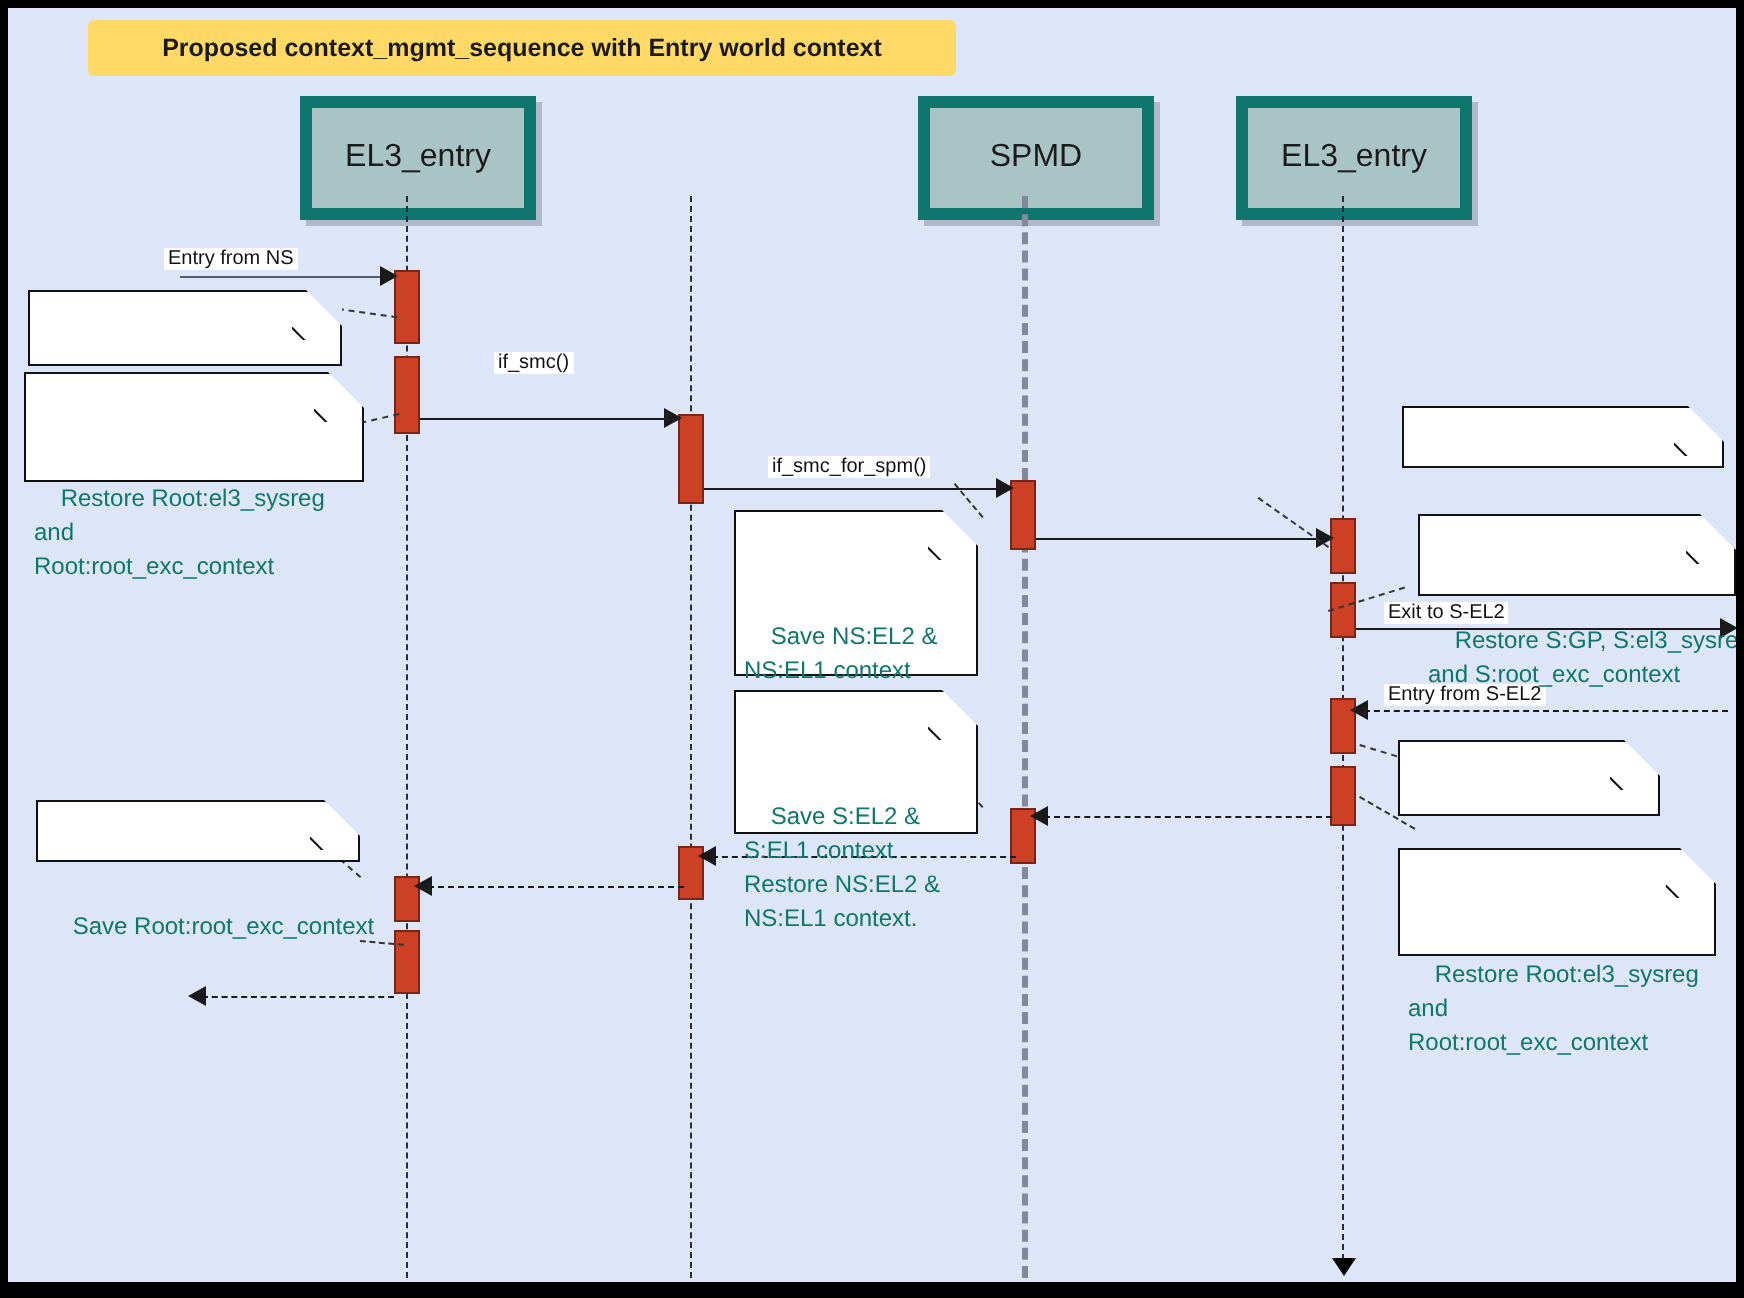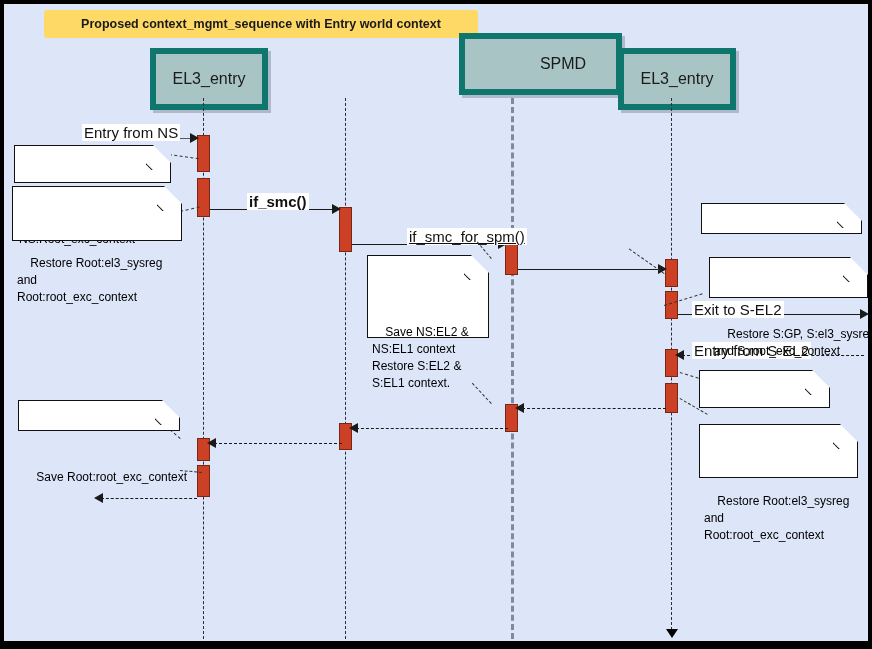--- a/index.html
+++ b/index.html
@@ -83,34 +83,34 @@
   }
   .arrowhead-l {
     position: absolute;
     width: 0; height: 0;
     border-top: 5px solid transparent;
     border-bottom: 5px solid transparent;
     border-right: 9px solid #1a1a1a;
   }
   .msg-label {
     position: absolute;
-    font-size: 15px; color: #111;
+    font-size: 10px; color: #111;
     background: #ffffff;
     padding: 0 2px;
     white-space: nowrap;
   }
   
   .note {
     position: absolute;
     background: #ffffff;
     border: 1px solid #111;
     font-size: 12px;
     line-height: 17px;
-    color: #000000;
-    padding: 17px 4px 3px 4px;
+    color: #0f766e;
+    padding: 3px 4px 3px 4px;
     box-sizing: border-box;
     white-space: pre;
   }
   .note .fold {
     position: absolute;
     right: -1px; top: -1px;
     width: 0; height: 0;
     border-left: 18px solid transparent;
     border-top: 18px solid #dce6f8;
   }
@@ -141,21 +141,21 @@
 </head>
 <body>
 
 <div id="canvas">
 
   <div class="title-box">Proposed context_mgmt_sequence with Entry world context</div>
 
   <div class="ll-head" style="left:146px; top:44px;">
     <span>EL3_entry</span>
   </div>
-  <div class="ll-head" style="left:455px; top:29px;padding-left:45px;">
+  <div class="ll-head" style="left:455px; top:44px;">
     <span>SPMD</span>
   </div>
   <div class="ll-head" style="left:614px; top:44px;">
     <span>EL3_entry</span>
   </div>
 
   <div class="ll-line" style="left:199px; top:94px; height:541px;"></div>
   <div class="ll-line" style="left:341px; top:94px; height:541px;"></div>
   <div class="ll-line thick" style="left:507px; top:94px; height:541px;"></div>
   <div class="ll-line" style="left:667px; top:94px; height:532px;"></div>
@@ -176,25 +176,25 @@
   <div class="act" style="left:661px; top:287px; height:28px;"></div>
   <div class="act" style="left:661px; top:345px; height:28px;"></div>
   <div class="act" style="left:661px; top:379px; height:30px;"></div>
 
   <div class="msg gray" style="left:86px; top:134px; width:104px;"></div>
   <div class="arrowhead-r" style="left:186px; top:129px;"></div>
   <div class="msg-label" style="left:78px; top:120px;">Entry from NS</div>
 
   <div class="msg" style="left:206px; top:205px; width:126px;"></div>
   <div class="arrowhead-r" style="left:328px; top:200px;"></div>
-  <div class="msg-label" style="left:243px; top:189px;font-weight:bold;">if_smc()</div>
+  <div class="msg-label" style="left:243px; top:172px;">if_smc()</div>
 
   <div class="msg" style="left:348px; top:240px; width:150px;"></div>
   <div class="arrowhead-r" style="left:494px; top:235px;"></div>
-  <div class="msg-label" style="left:403px; top:224px;text-decoration:underline;">if_smc_for_spm()</div>
+  <div class="msg-label" style="left:380px; top:224px;">if_smc_for_spm()</div>
 
   <div class="msg" style="left:514px; top:265px; width:144px;"></div>
   <div class="arrowhead-r" style="left:654px; top:260px;"></div>
 
   <div class="msg" style="left:674px; top:310px; width:186px;"></div>
   <div class="arrowhead-r" style="left:856px; top:305px;"></div>
   <div class="msg-label" style="left:688px; top:297px;">Exit to S-EL2</div>
 
   <div class="msg dashed" style="left:678px; top:351px; width:182px;"></div>
   <div class="arrowhead-l" style="left:671px; top:346px;"></div>
@@ -253,20 +253,28 @@
     <span>Save Root:root_exc_context</span>
   </div>
 
   <div class="note" style="left:705px; top:253px; width:159px; height:41px;">
     <span class="fold"></span>
     <span class="fold-edge"></span>
     <span>Restore S:GP, S:el3_sysreg
 and S:root_exc_context</span>
   </div>
 
+  <div class="note" style="left:363px; top:341px; width:122px; height:72px;">
+    <span class="fold"></span>
+    <span class="fold-edge"></span>
+    <span>Save S:EL2 &amp;
+S:EL1 context
+Restore NS:EL2 &amp;
+NS:EL1 context.</span>
+  </div>
 
   <div class="note" style="left:695px; top:366px; width:131px; height:38px;">
     <span class="fold"></span>
     <span class="fold-edge"></span>
     <span>Save S:GP and
 S:root_exc_context</span>
   </div>
 
   <div class="note" style="left:695px; top:420px; width:159px; height:54px;">
     <span class="fold"></span>

